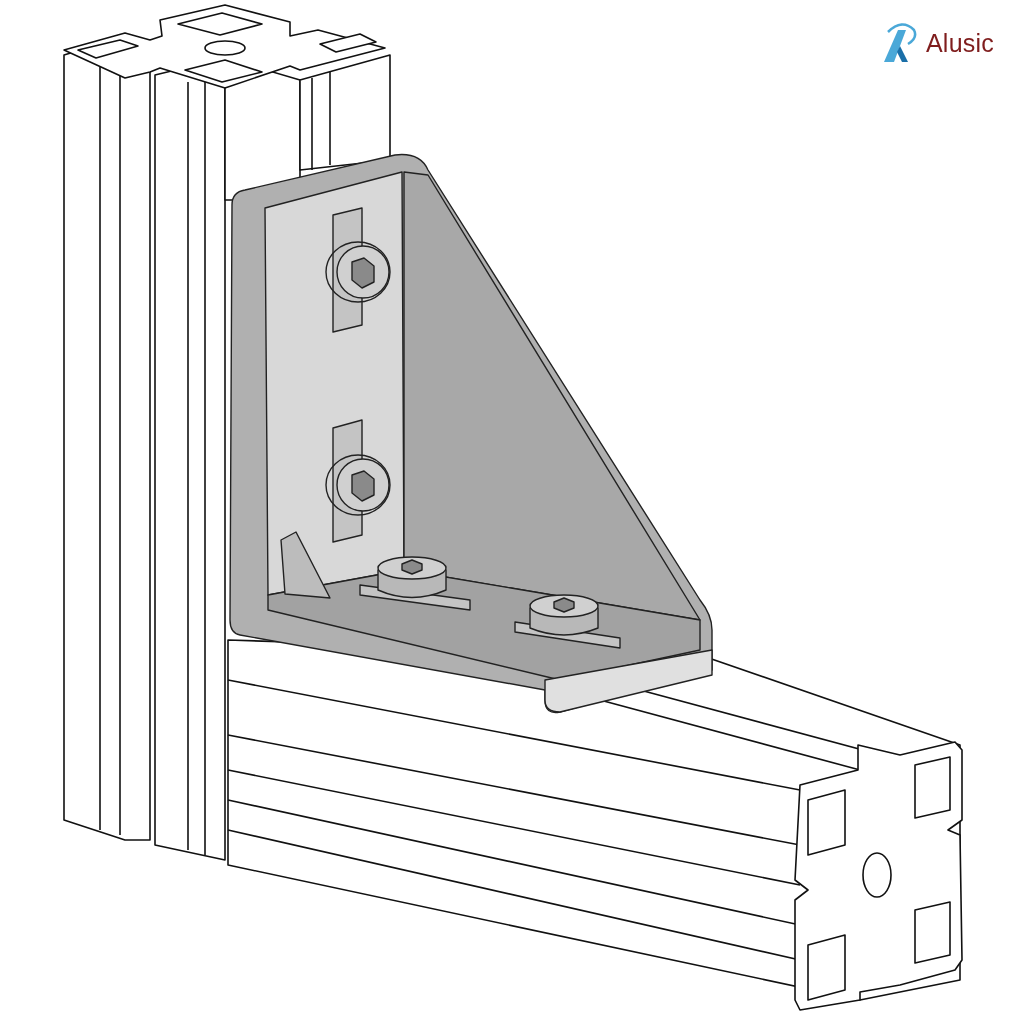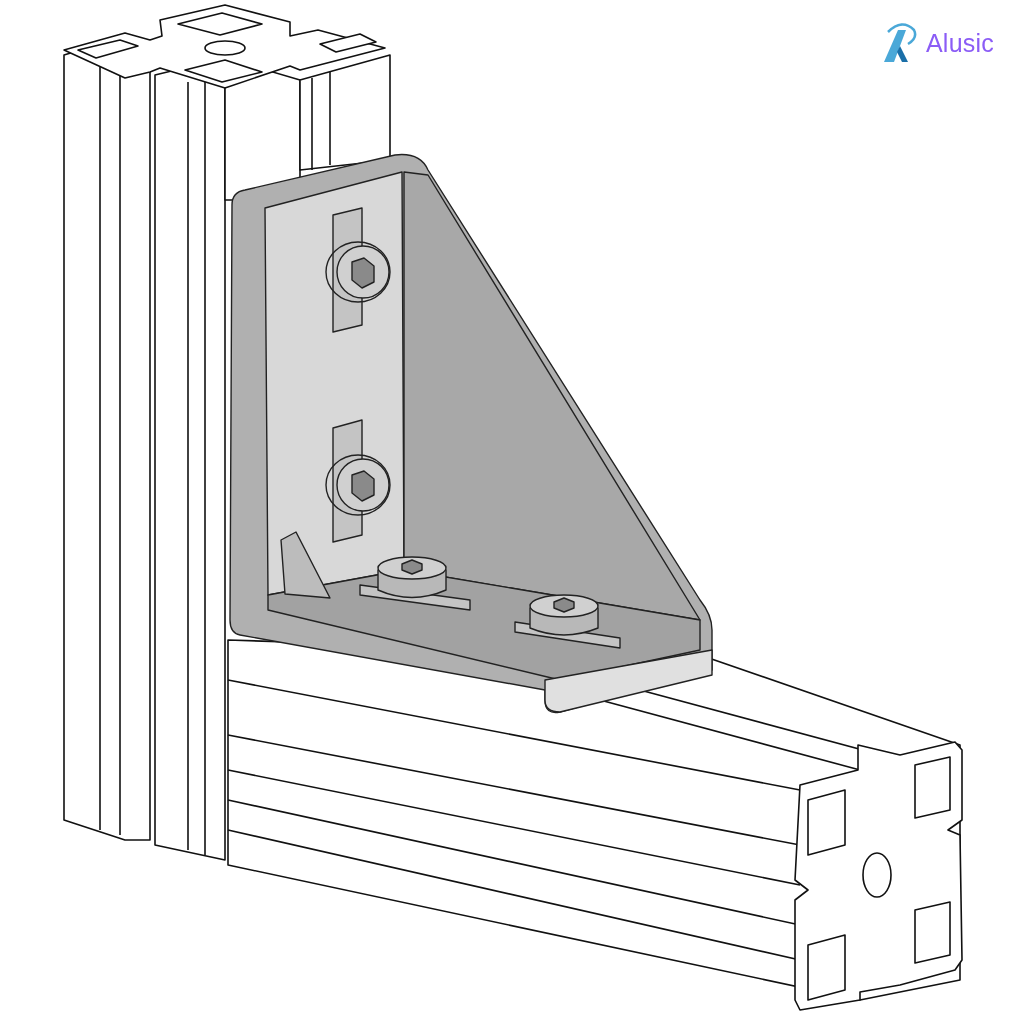--- a/index.html
+++ b/index.html
@@ -1,19 +1,19 @@
 <!DOCTYPE html>
 <html><head>
 <meta charset="utf-8">
 <style>
   html,body{margin:0;padding:0;background:#ffffff;}
   .canvas{position:relative;width:1024px;height:1024px;background:#ffffff;overflow:hidden;}
   svg.art{position:absolute;left:0;top:0;}
   .logo{position:absolute;left:880px;top:22px;display:flex;align-items:center;gap:6px;}
-  .logo-text{font-family:"Liberation Sans",sans-serif;font-size:25px;color:#8b5cf6;letter-spacing:0.2px;}
+  .logo-text{font-family:"Liberation Sans",sans-serif;font-size:25px;color:#7f1d1d;letter-spacing:0.2px;}
 </style>
 </head>
 <body>
 
 <div class="canvas">
   <svg class="art" width="1024" height="1024" viewBox="0 0 1024 1024">
     <g fill="#fff" stroke="#111" stroke-width="1.6" stroke-linejoin="round">
 
       <g>
         <path d="M64 55 L130 35 L150 45 L150 840 L125 840 L64 820 Z"></path>

